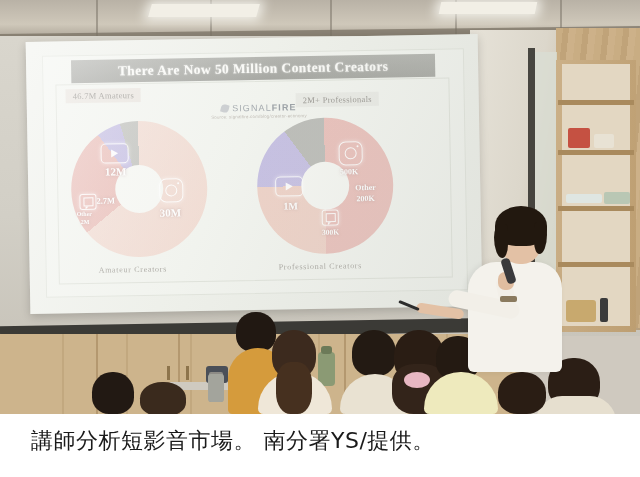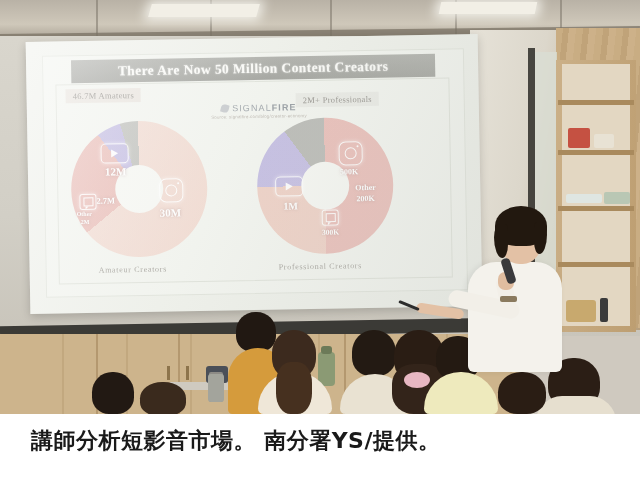--- a/index.html
+++ b/index.html
@@ -110,21 +110,21 @@
       border-radius:10px;transform:rotate(12deg);}
   .pres-forearm{position:absolute;left:416px;top:306px;width:48px;height:10px;background:#e3c1a5;
       border-radius:6px;transform:rotate(9deg);}
   .mic{position:absolute;left:504px;top:258px;width:9px;height:26px;background:#3a3a3c;border-radius:4px;transform:rotate(-18deg);}
   .mic-arm{position:absolute;left:498px;top:276px;width:16px;height:34px;background:#f2efe8;border-radius:8px;transform:rotate(-12deg);}
   .mic-hand{position:absolute;left:498px;top:272px;width:16px;height:18px;background:#e0bda0;border-radius:7px;}
   .watch{position:absolute;left:500px;top:296px;width:17px;height:6px;background:#8a7a5e;border-radius:2px;}
   .pointer{position:absolute;left:398px;top:304px;width:22px;height:3px;background:#2c2c2c;border-radius:2px;transform:rotate(22deg);}
 
   
-  .caption{position:absolute;left:0;top:414px;width:640px;height:63px;background:#ffffff;font-weight:bold;}
+  .caption{position:absolute;left:0;top:414px;width:640px;height:63px;background:#ffffff;}
   .caption-text{position:absolute;left:31px;top:12px;font-size:22px;color:#1a1a1a;
       font-family:"DejaVu Sans",sans-serif;letter-spacing:.5px;white-space:nowrap;}
 </style>
 </head>
 <body>
 
 <div id="root">
 
   <div class="photo">
 

